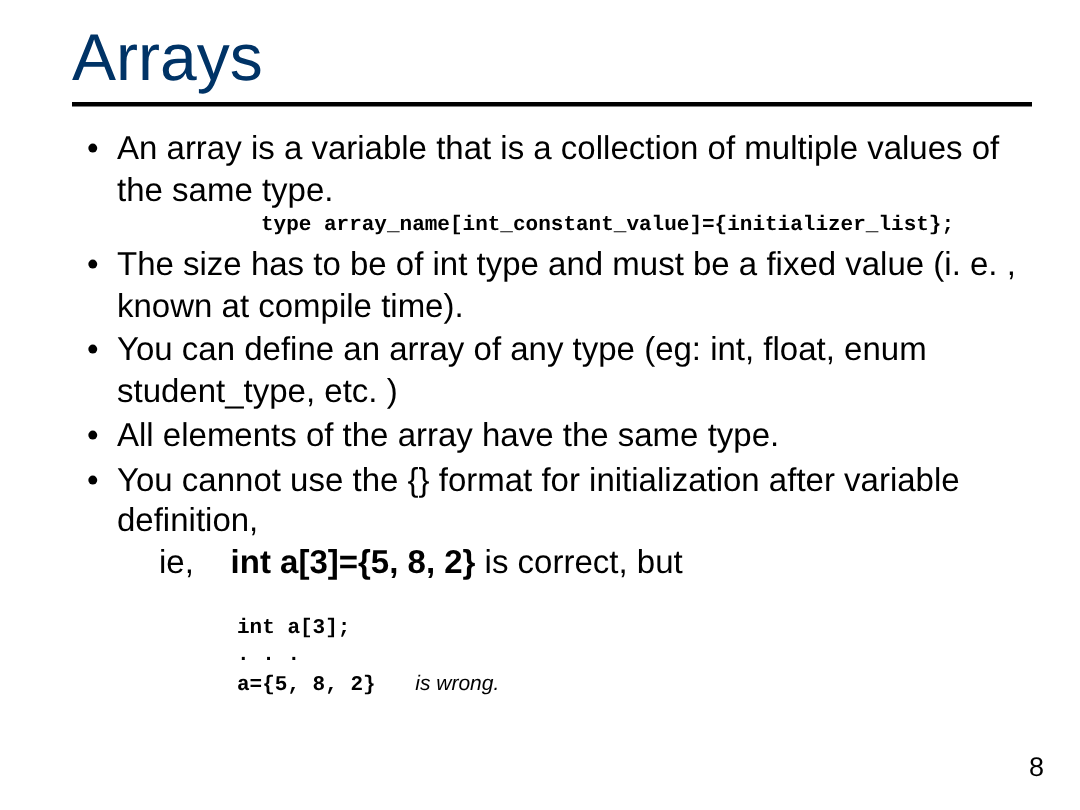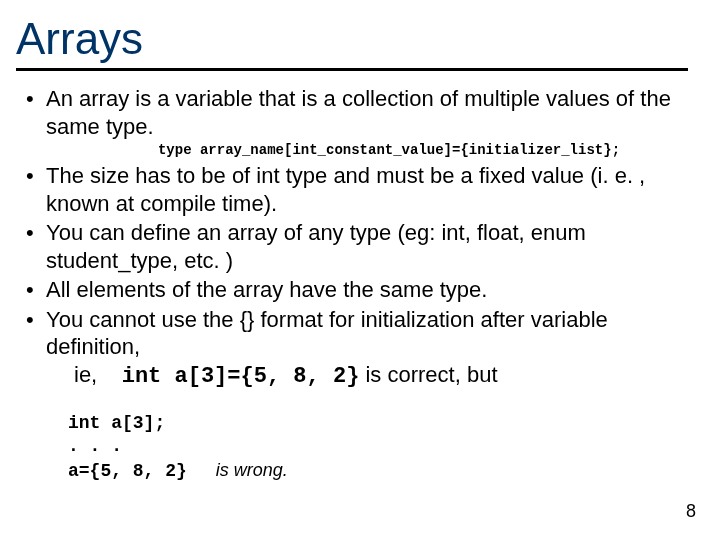--- a/index.html
+++ b/index.html
@@ -7,21 +7,21 @@
     padding: 0;
     width: 720px;
     height: 540px;
     background: #fff;
     font-family: "Trebuchet MS", "Comic Sans MS", Arial, sans-serif;
     color: #000;
     overflow: hidden;
     position: relative;
   }
   .slide {
-    padding: 14px 32px 0 16px;
+    padding: 14px 32px 0 48px;
     box-sizing: border-box;
     width: 100%;
     height: 100%;
   }
   h1 {
     margin: 0 0 4px 0;
     font-size: 44px;
     font-weight: normal;
     color: #003366;
     font-family: "Comic Sans MS", "Trebuchet MS", cursive, sans-serif;
@@ -52,31 +52,31 @@
   }
   .syntax-line {
     font-family: "Courier New", monospace;
     font-weight: bold;
     font-size: 14px;
     margin: 2px 0 4px 74px;
     white-space: nowrap;
     text-align: center;
   }
   .inline-code {
-    font-family: Liberation Mono, monospace;
+    font-family: Liberation Sans, sans-serif;
     font-weight: bold;
   }
   .ie-line {
     margin-left: 28px;
   }
   .code-block {
     font-family: "Courier New", monospace;
     font-weight: bold;
-    font-size: 18px;
-    margin: 22px 0 0 52px;
+    font-size: 14px;
+    margin: 22px 0 0 110px;
     line-height: 1.3;
   }
   .code-block .wrong {
     font-family: "Trebuchet MS", Arial, sans-serif;
     font-weight: normal;
     margin-left: 18px;
     font-style: italic;
   }
   .pagenum {
     position: absolute;

